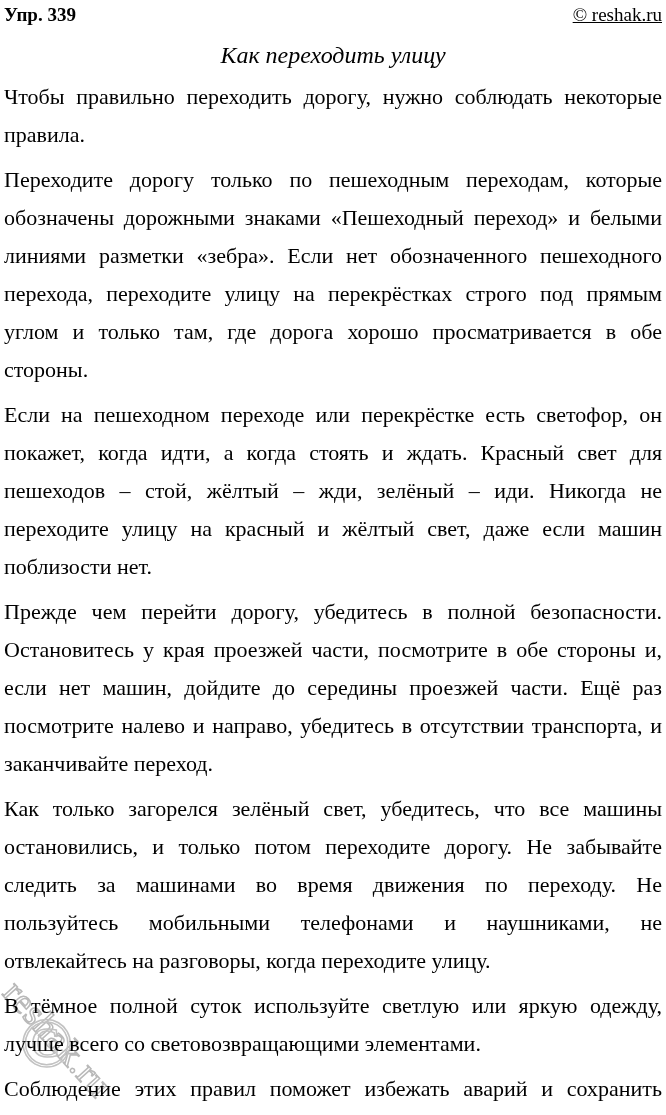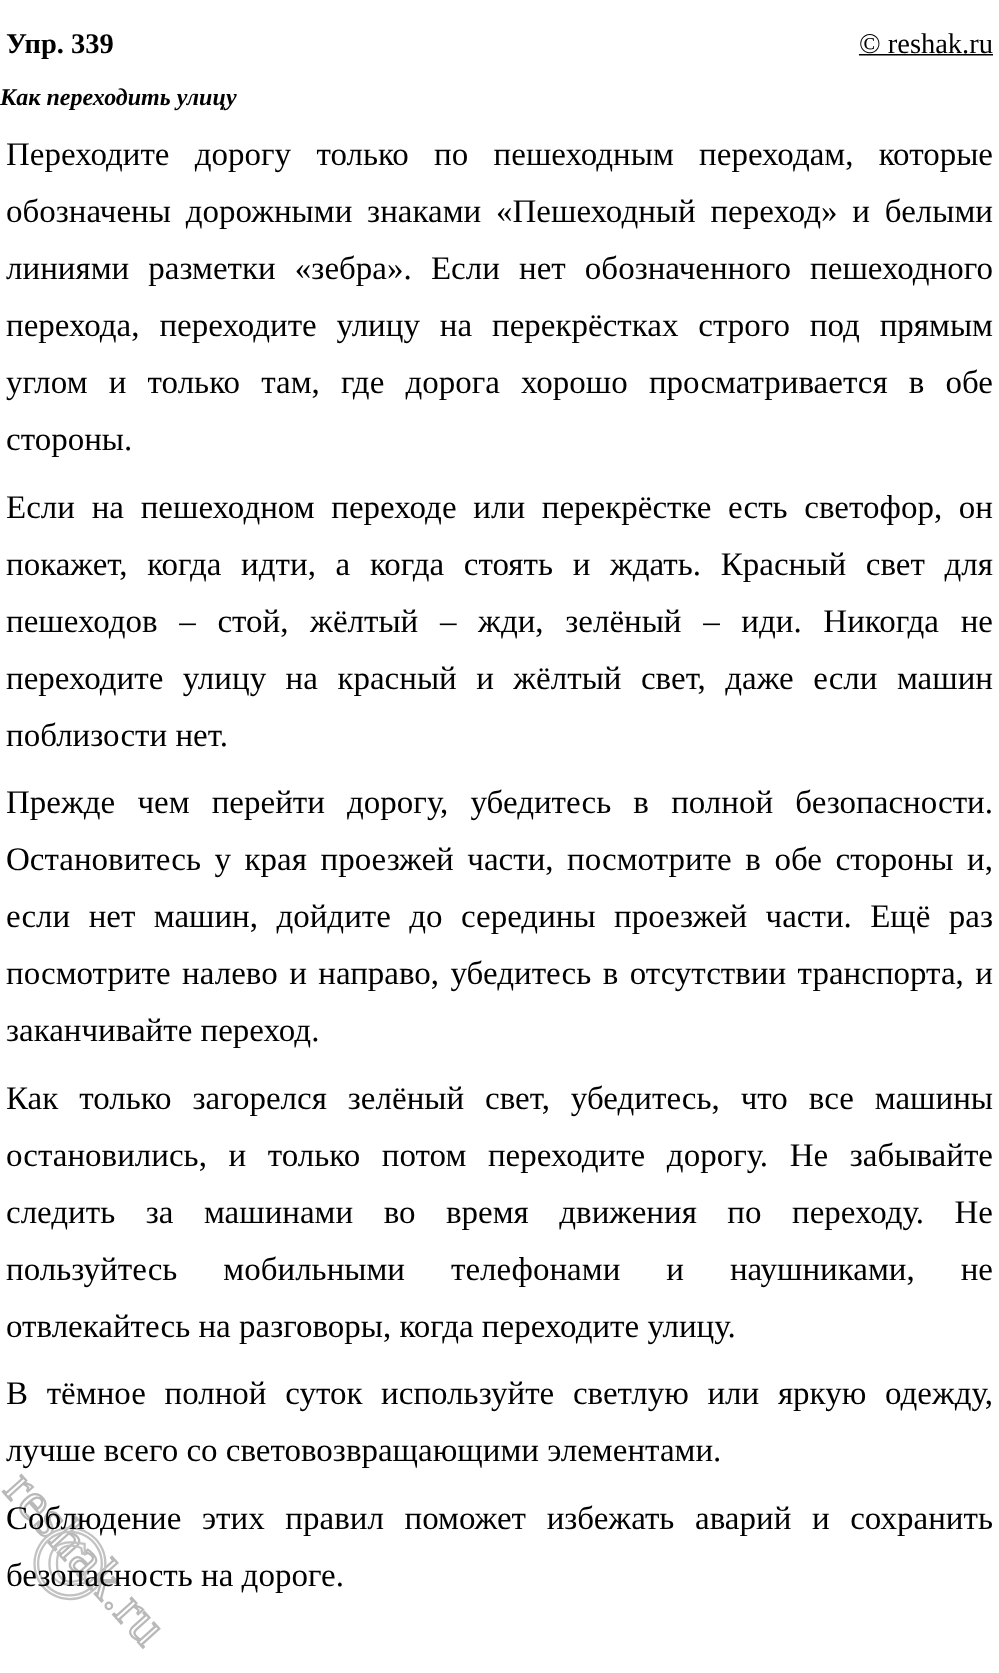--- a/index.html
+++ b/index.html
@@ -12,35 +12,36 @@
     background: #ffffff;
     color: #000000;
     font-family: "Liberation Serif", "DejaVu Serif", serif;
     position: relative;
     overflow: hidden;
   }
   .page-header {
     display: flex;
     justify-content: space-between;
     align-items: flex-start;
-    padding: 18px 4px 0 4px;
+    padding: 3px 4px 0 4px;
     font-size: 19px;
     line-height: 24px;
   }
   .exercise-label {
     font-weight: bold;
   }
   .source-label {
     font-weight: normal;
     text-decoration: underline;
   }
   .doc-title {
-    font-weight: bold;
+    text-align: center;
+    font-weight: normal;
     font-style: italic;
-    font-size: 16px;
+    font-size: 24px;
     margin: 15px 0 0 0;
   }
   .content {
     padding: 0 4px;
     margin-top: 9px;
   }
   .para {
     font-size: 22px;
     line-height: 38px;
     text-align: justify;
@@ -93,19 +94,20 @@
 </div>
 
 <div class="page-header">
   <span class="exercise-label">Упр. 339</span>
   <span class="source-label">© reshak.ru</span>
 </div>
 
 <h1 class="doc-title">Как переходить улицу</h1>
 
 <div class="content">
+  <p class="para">Чтобы правильно переходить дорогу, нужно соблюдать некоторые правила.</p>
   <p class="para">Переходите дорогу только по пешеходным переходам, которые обозначены дорожными знаками «Пешеходный переход» и белыми линиями разметки «зебра». Если нет обозначенного пешеходного перехода, переходите улицу на перекрёстках строго под прямым углом и только там, где дорога хорошо просматривается в обе стороны.</p>
   <p class="para">Если на пешеходном переходе или перекрёстке есть светофор, он покажет, когда идти, а когда стоять и ждать. Красный свет для пешеходов – стой, жёлтый – жди, зелёный – иди. Никогда не переходите улицу на красный и жёлтый свет, даже если машин поблизости нет.</p>
   <p class="para">Прежде чем перейти дорогу, убедитесь в полной безопасности. Остановитесь у края проезжей части, посмотрите в обе стороны и, если нет машин, дойдите до середины проезжей части. Ещё раз посмотрите налево и направо, убедитесь в отсутствии транспорта, и заканчивайте переход.</p>
   <p class="para">Как только загорелся зелёный свет, убедитесь, что все машины остановились, и только потом переходите дорогу. Не забывайте следить за машинами во время движения по переходу. Не пользуйтесь мобильными телефонами и наушниками, не отвлекайтесь на разговоры, когда переходите улицу.</p>
   <p class="para">В тёмное полной суток используйте светлую или яркую одежду, лучше всего со световозвращающими элементами.</p>
   <p class="para">Соблюдение этих правил поможет избежать аварий и сохранить безопасность на дороге.</p>
 </div>
 
 </body></html>

